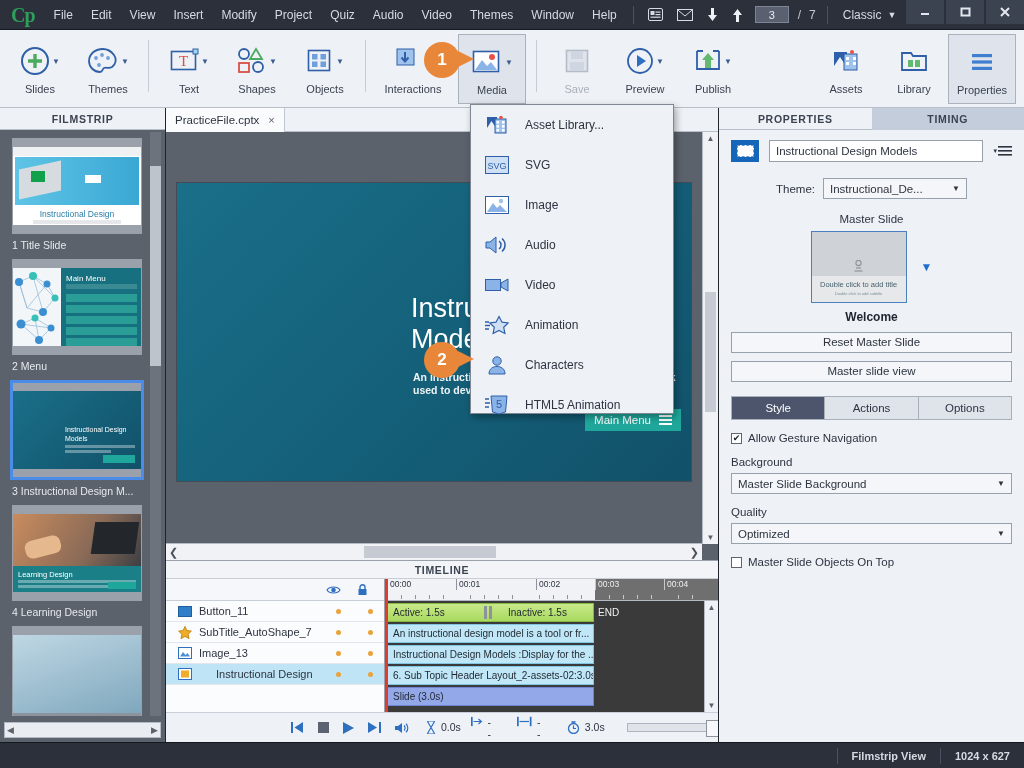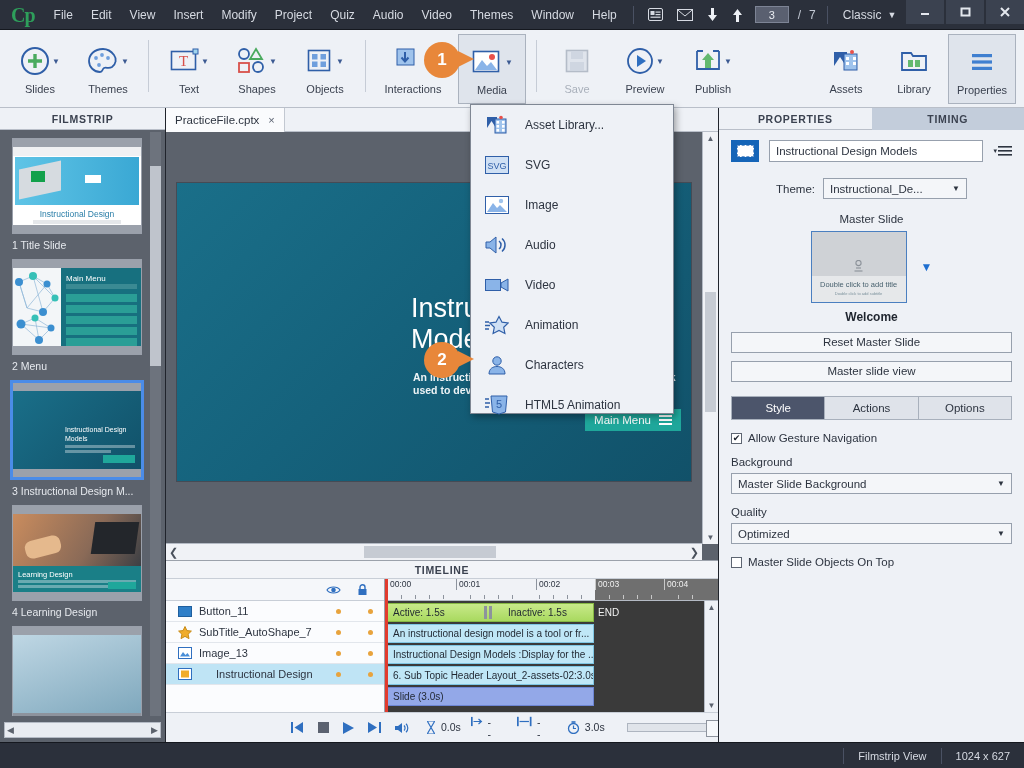--- a/index.html
+++ b/index.html
@@ -266,21 +266,21 @@
   .chkbox { width: 11px; height: 11px; border: 1px solid #5d6572; background: #fff; display: flex; align-items: center; justify-content: center; font-size: 9px; color: #1e242e; }
   .field-lbl { font-size: 11.5px; color: #2d3440; margin-top: 12px; }
   .dd.full { margin-top: 5px; width: 100%; }
 
   
   .statusbar {
     position: absolute; left: 0; bottom: 0; width: 1024px; height: 26px;
     background: #2b303b; display: flex; align-items: center;
     justify-content: flex-end; gap: 0; border-top: 1px solid #15181f;
   }
-  .sb-cell { font-size: 11px; color: #d6dae2; padding: 0 14px; border-left: 1px solid #4a5163; line-height: 16px; }
+  .sb-cell { font-size: 11px; color: #d6dae2; padding: 0 14px; border-left: 1px solid #4a5163; line-height: 16px; font-weight: bold; }
 
   
   .media-menu {
     position: absolute; left: 470px; top: 104px; width: 204px; height: 310px;
     background: #eef1f6; border: 1px solid #7f8793; z-index: 40;
     box-shadow: 2px 3px 7px rgba(0,0,0,0.35);
   }
   .mm-item {
     height: 40px; display: flex; align-items: center; gap: 16px; padding-left: 14px;
     font-size: 12px; color: #2d3440; cursor: default;

